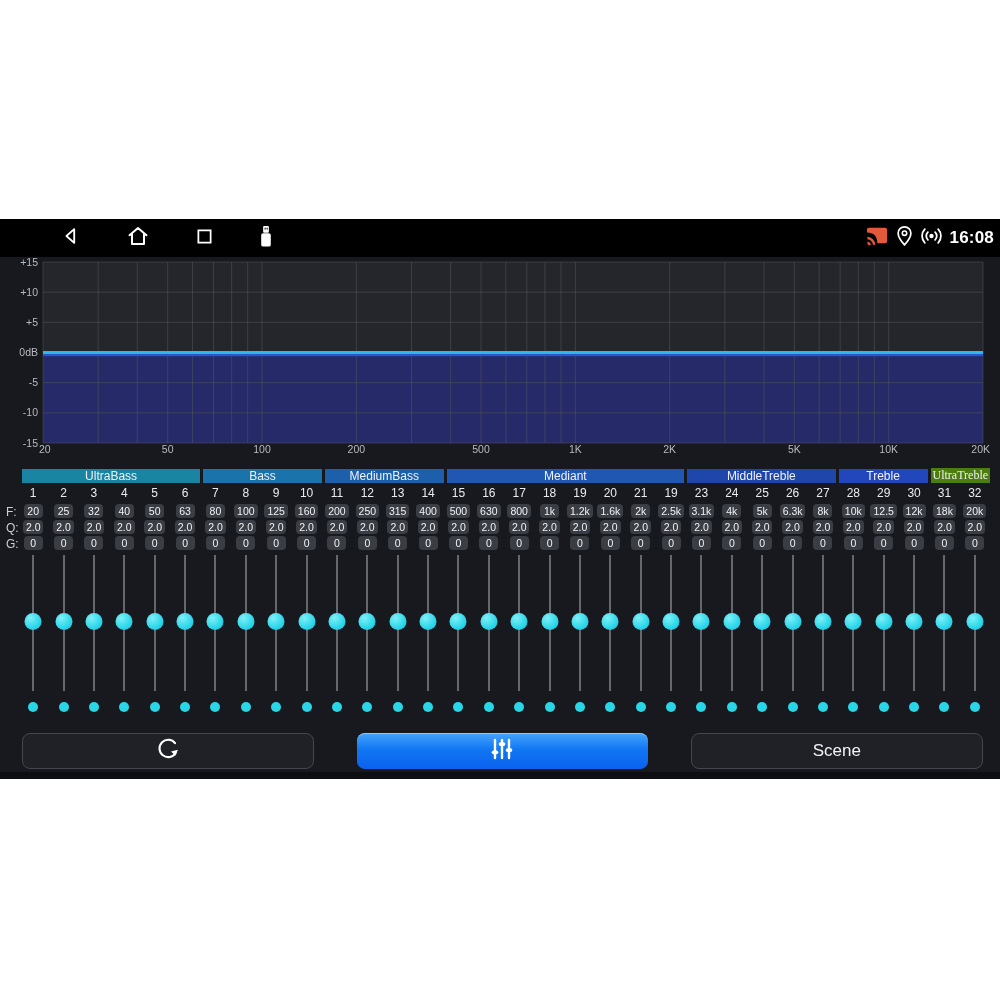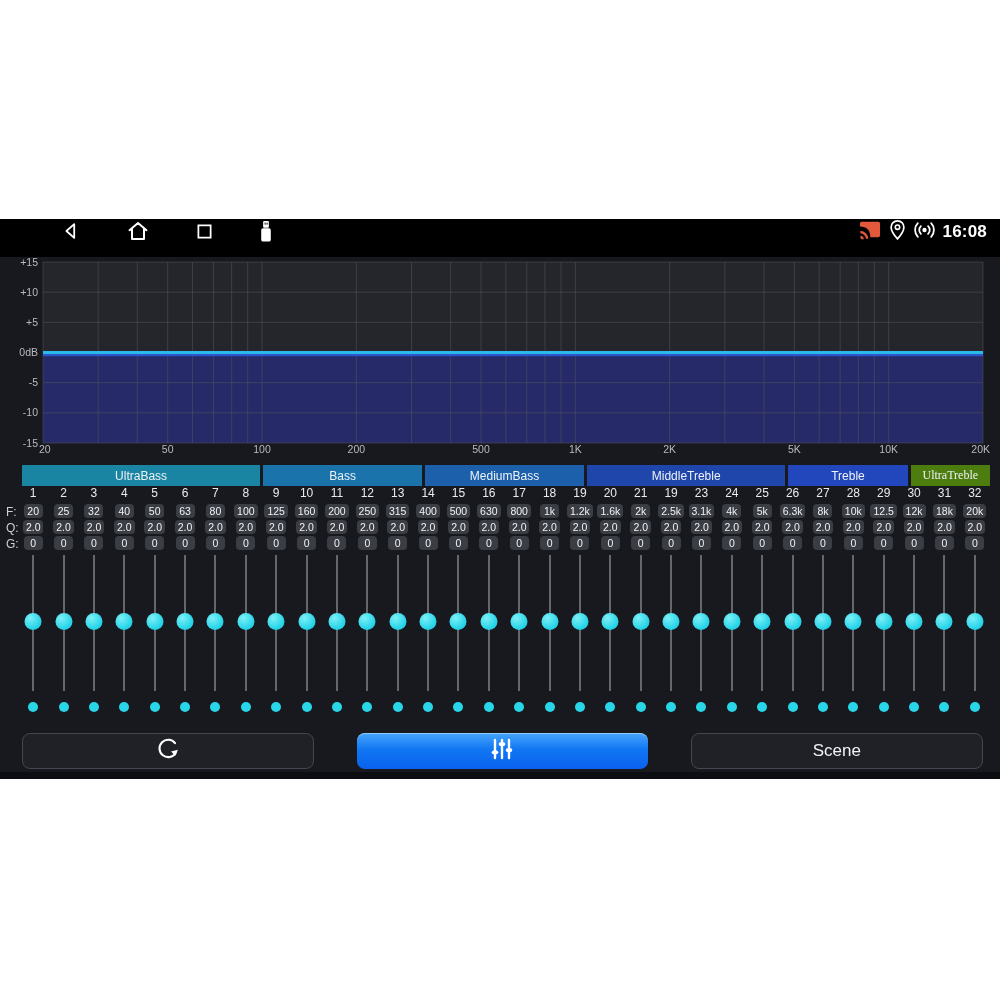--- a/index.html
+++ b/index.html
@@ -1,24 +1,24 @@
 <!DOCTYPE html>
 <html><head>
 <meta charset="utf-8">
 <style>
   html,body{margin:0;padding:0;}
   .page{position:relative;width:1000px;height:1000px;background:#ffffff;font-family:"Liberation Sans",sans-serif;overflow:hidden;}
   .screen{position:absolute;top:219px;left:0;width:1000px;height:560px;background:#17191e;}
-  .status-bar{position:relative;height:38px;background:#000;display:flex;align-items:flex-start;justify-content:space-between;padding:0 13px 0 60px;box-sizing:border-box;}
+  .status-bar{position:relative;height:38px;background:#000;display:flex;align-items:center;justify-content:space-between;padding:0 6px 0 60px;box-sizing:border-box;}
   .nav-left{display:flex;align-items:center;gap:44px;}
   .status-right{display:flex;align-items:center;gap:7px;}
   .time{color:#fff;font-weight:bold;font-size:17px;letter-spacing:.2px;}
   .content{position:relative;height:522px;}
   #graph{position:absolute;top:0;left:0;}
-  .bands{position:absolute;top:208px;left:22px;width:968px;height:21px;display:flex;gap:3px;}
+  .bands{position:absolute;top:208px;left:22px;width:968px;height:21px;display:flex;gap:3px;align-items:center;}
   .band{display:flex;align-items:center;justify-content:center;color:#eef2f6;font-size:12px;white-space:nowrap;overflow:hidden;}
   .row-label{position:absolute;left:6px;color:#cdd0d4;font-size:12px;}
   #lbl-f{top:248px}#lbl-q{top:264px}#lbl-g{top:280px}
   .grid32{position:absolute;left:18px;width:972px;display:grid;grid-template-columns:repeat(32,1fr);}
   #chnums{top:229px;}
   .chnum{text-align:center;color:#e9ebee;font-size:12px;}
   #frow{top:247px;}#qrow{top:263px;}#grow{top:279px;}
   .badge-cell{display:flex;justify-content:center;align-items:flex-start;}
   .badge{background:#3a3d44;border-radius:4px;color:#f0f2f4;font-size:10.5px;line-height:14px;padding:0 3px;min-width:13px;text-align:center;}
   #sliders{top:296px;height:140px;}
@@ -147,20 +147,21 @@
           <text x="669.6666666666666" y="196" text-anchor="middle" fill="#b7babf" font-size="10.5">2K</text>
           <text x="794.3545360505717" y="196" text-anchor="middle" fill="#b7babf" font-size="10.5">5K</text>
           <text x="888.6772680252858" y="196" text-anchor="middle" fill="#b7babf" font-size="10.5">10K</text>
           <text x="990" y="196" text-anchor="end" fill="#b7babf" font-size="10.5">20K</text>
         </svg>
 
       <div class="bands" id="bands">
           <div class="band" style="flex-grow: 6; flex-basis: 0px; background: rgb(25, 133, 163);">UltraBass</div>
           <div class="band" style="flex-grow: 4; flex-basis: 0px; background: rgb(26, 115, 170);">Bass</div>
           <div class="band" style="flex-grow: 4; flex-basis: 0px; background: rgb(28, 96, 171);">MediumBass</div>
+          <div class="band" style="flex-grow: 8; flex-basis: 0px; background: rgb(31, 87, 178);">Mediant</div>
           <div class="band" style="flex-grow: 5; flex-basis: 0px; background: rgb(30, 70, 171);">MiddleTreble</div>
           <div class="band" style="flex-grow: 3; flex-basis: 0px; background: rgb(34, 71, 188);">Treble</div>
           <div class="band" style="flex-grow: 2; flex-basis: 0px; background: #4d7c0f; font-family: Liberation Serif, serif;">UltraTreble</div>
         </div>
 
       <div class="row-label" id="lbl-f">F:</div>
       <div class="row-label" id="lbl-q">Q:</div>
       <div class="row-label" id="lbl-g">G:</div>
 
       <div class="grid32" id="chnums">

